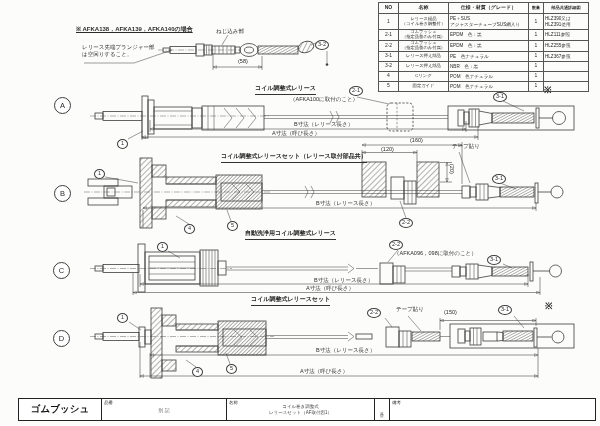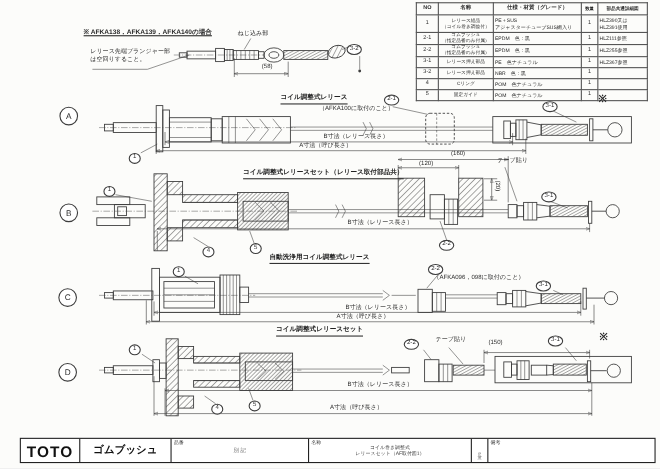--- a/index.html
+++ b/index.html
@@ -437,21 +437,20 @@
   <div class="balloon" style="left:226px;top:364px;">5</div>
   <div class="balloon" style="left:367px;top:308px;">2-2</div>
   <div class="lbl" style="left:396px;top:306px;">テープ貼り</div>
   <div class="lbl" style="left:444px;top:309px;">(150)</div>
   <div class="balloon" style="left:498px;top:305px;">3-1</div>
   <div class="ast" style="left:545px;top:299px;">※</div>
   <div class="lbl" style="left:316px;top:347px;">B寸法（レリース長さ）</div>
   <div class="lbl" style="left:300px;top:368px;">A寸法（呼び長さ）</div>
 
   <div class="tblock">
-    <div class="tcell logo">TOTO</div>
     <div class="tcell doct">ゴムブッシュ</div>
     <div class="tcell" style="width:125px;">
       <span class="smalllab">品番</span>
       <span class="cellval">別 記</span>
     </div>
     <div class="tcell" style="width:148px;">
       <span class="smalllab">名称</span>
       <span class="cellval" style="top:5px;font-size:4.5px;color:#444;">コイル巻き調整式
 レリースセット（AF取付図1）</span>
     </div>

